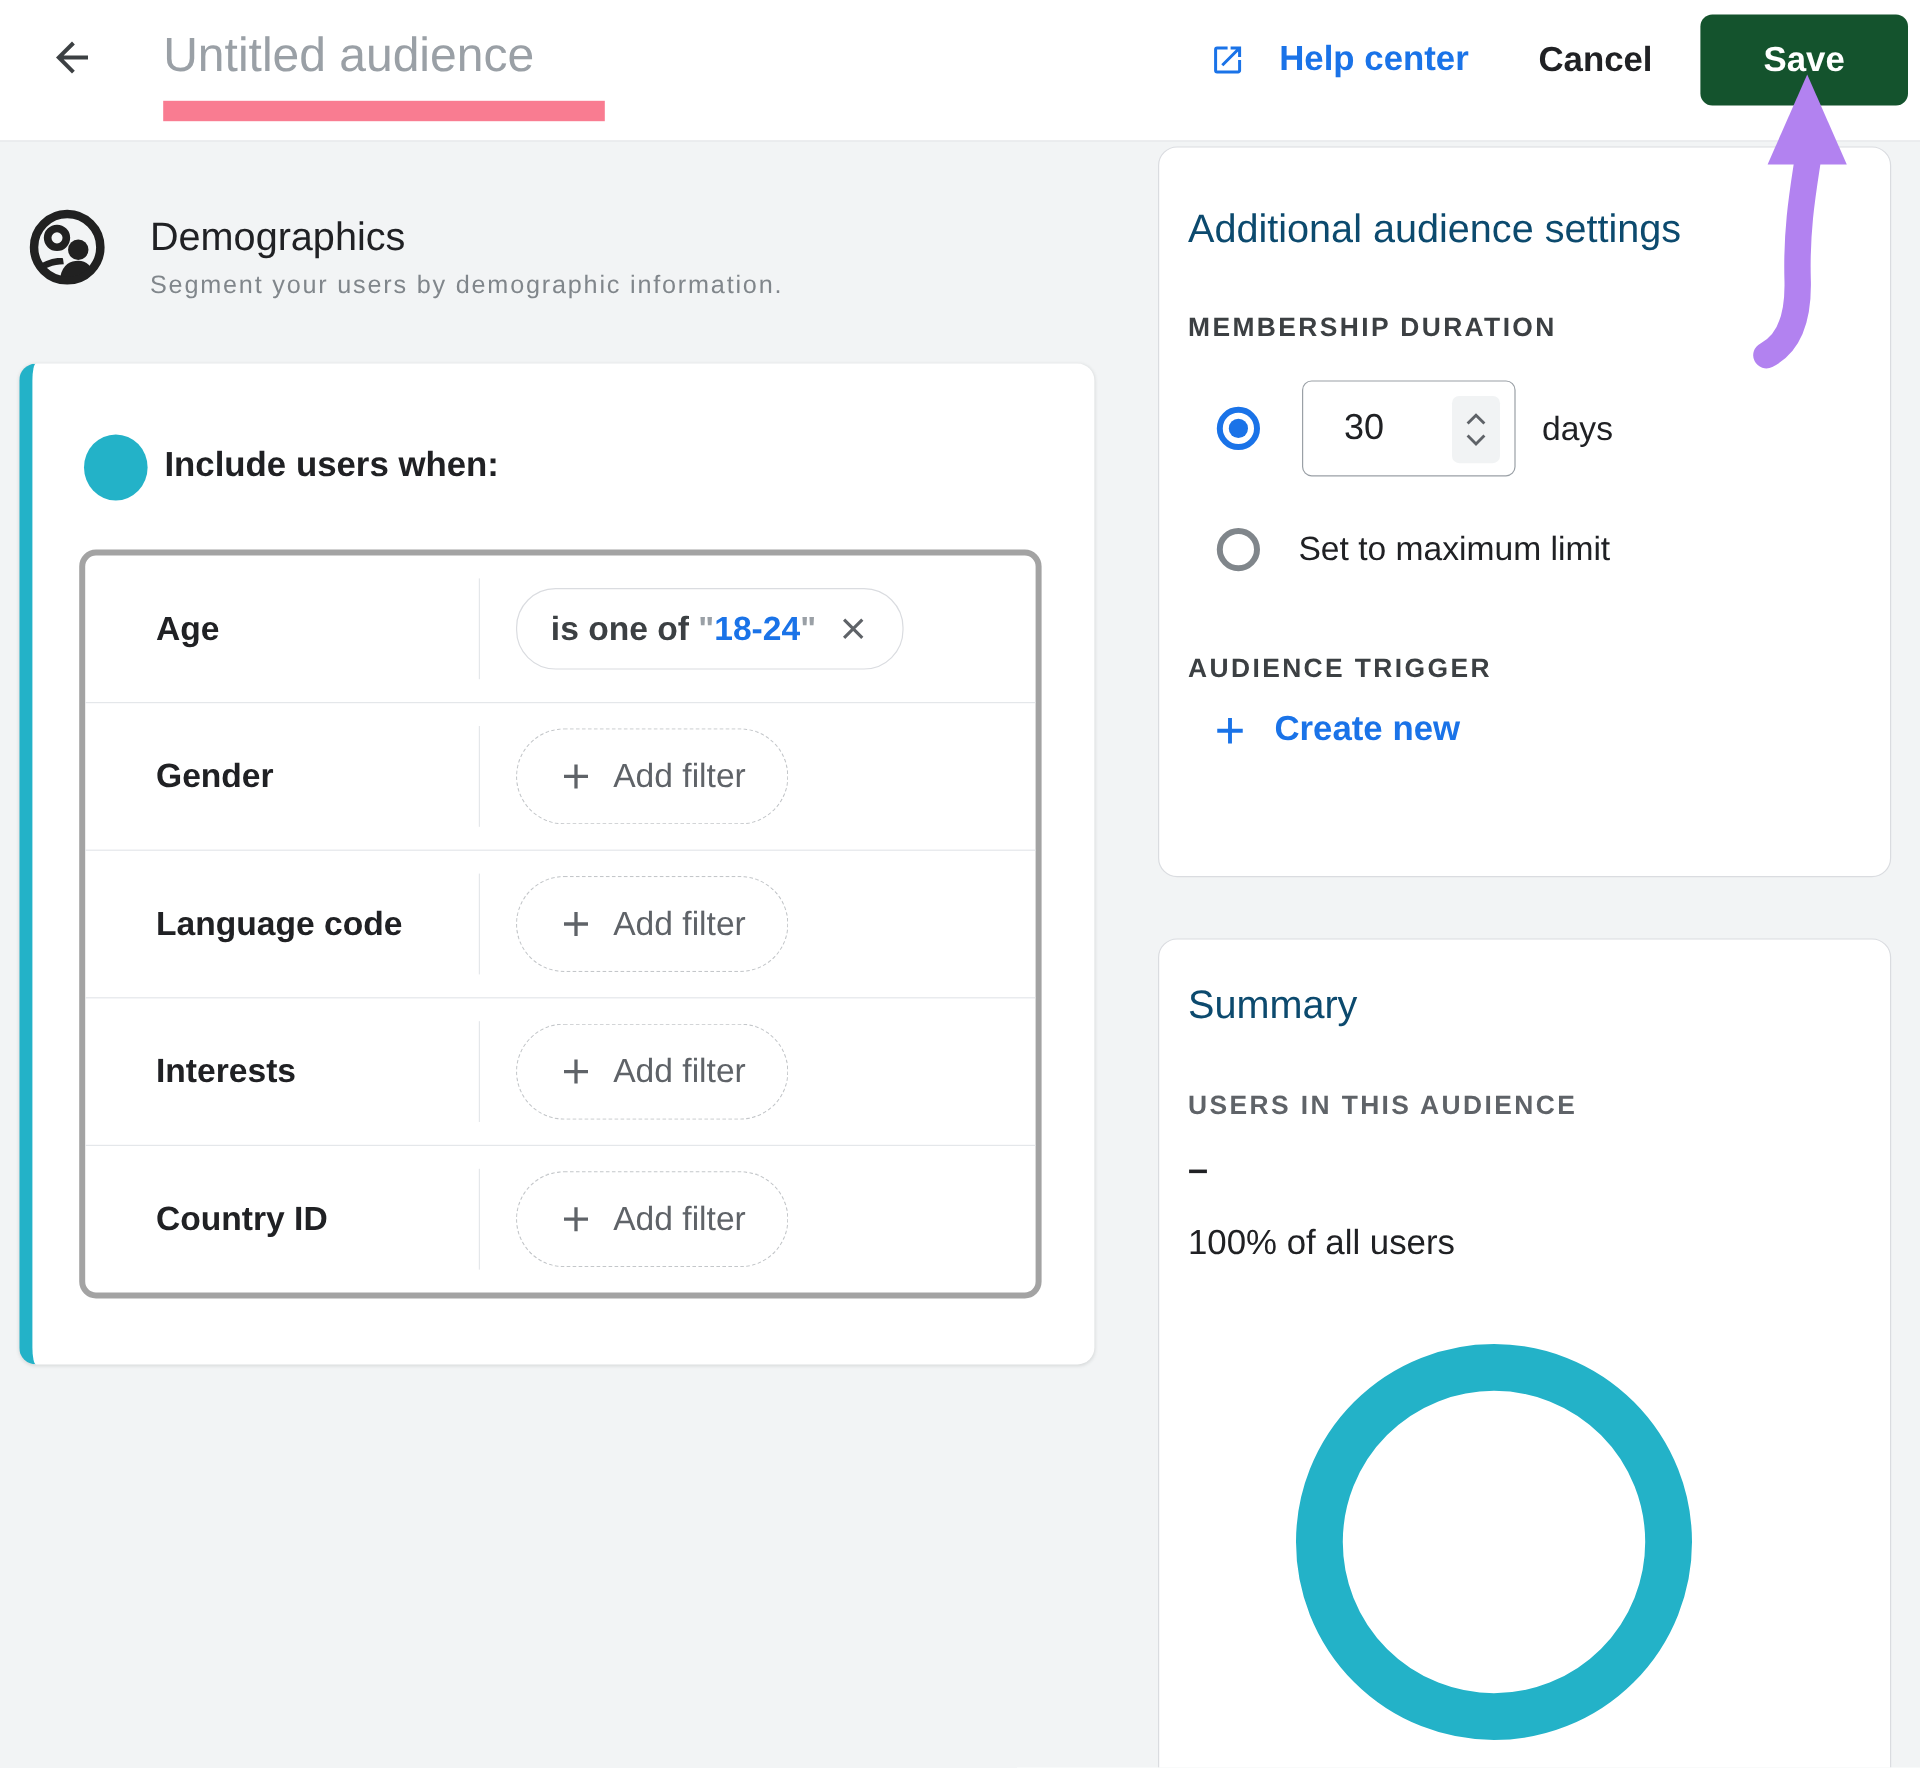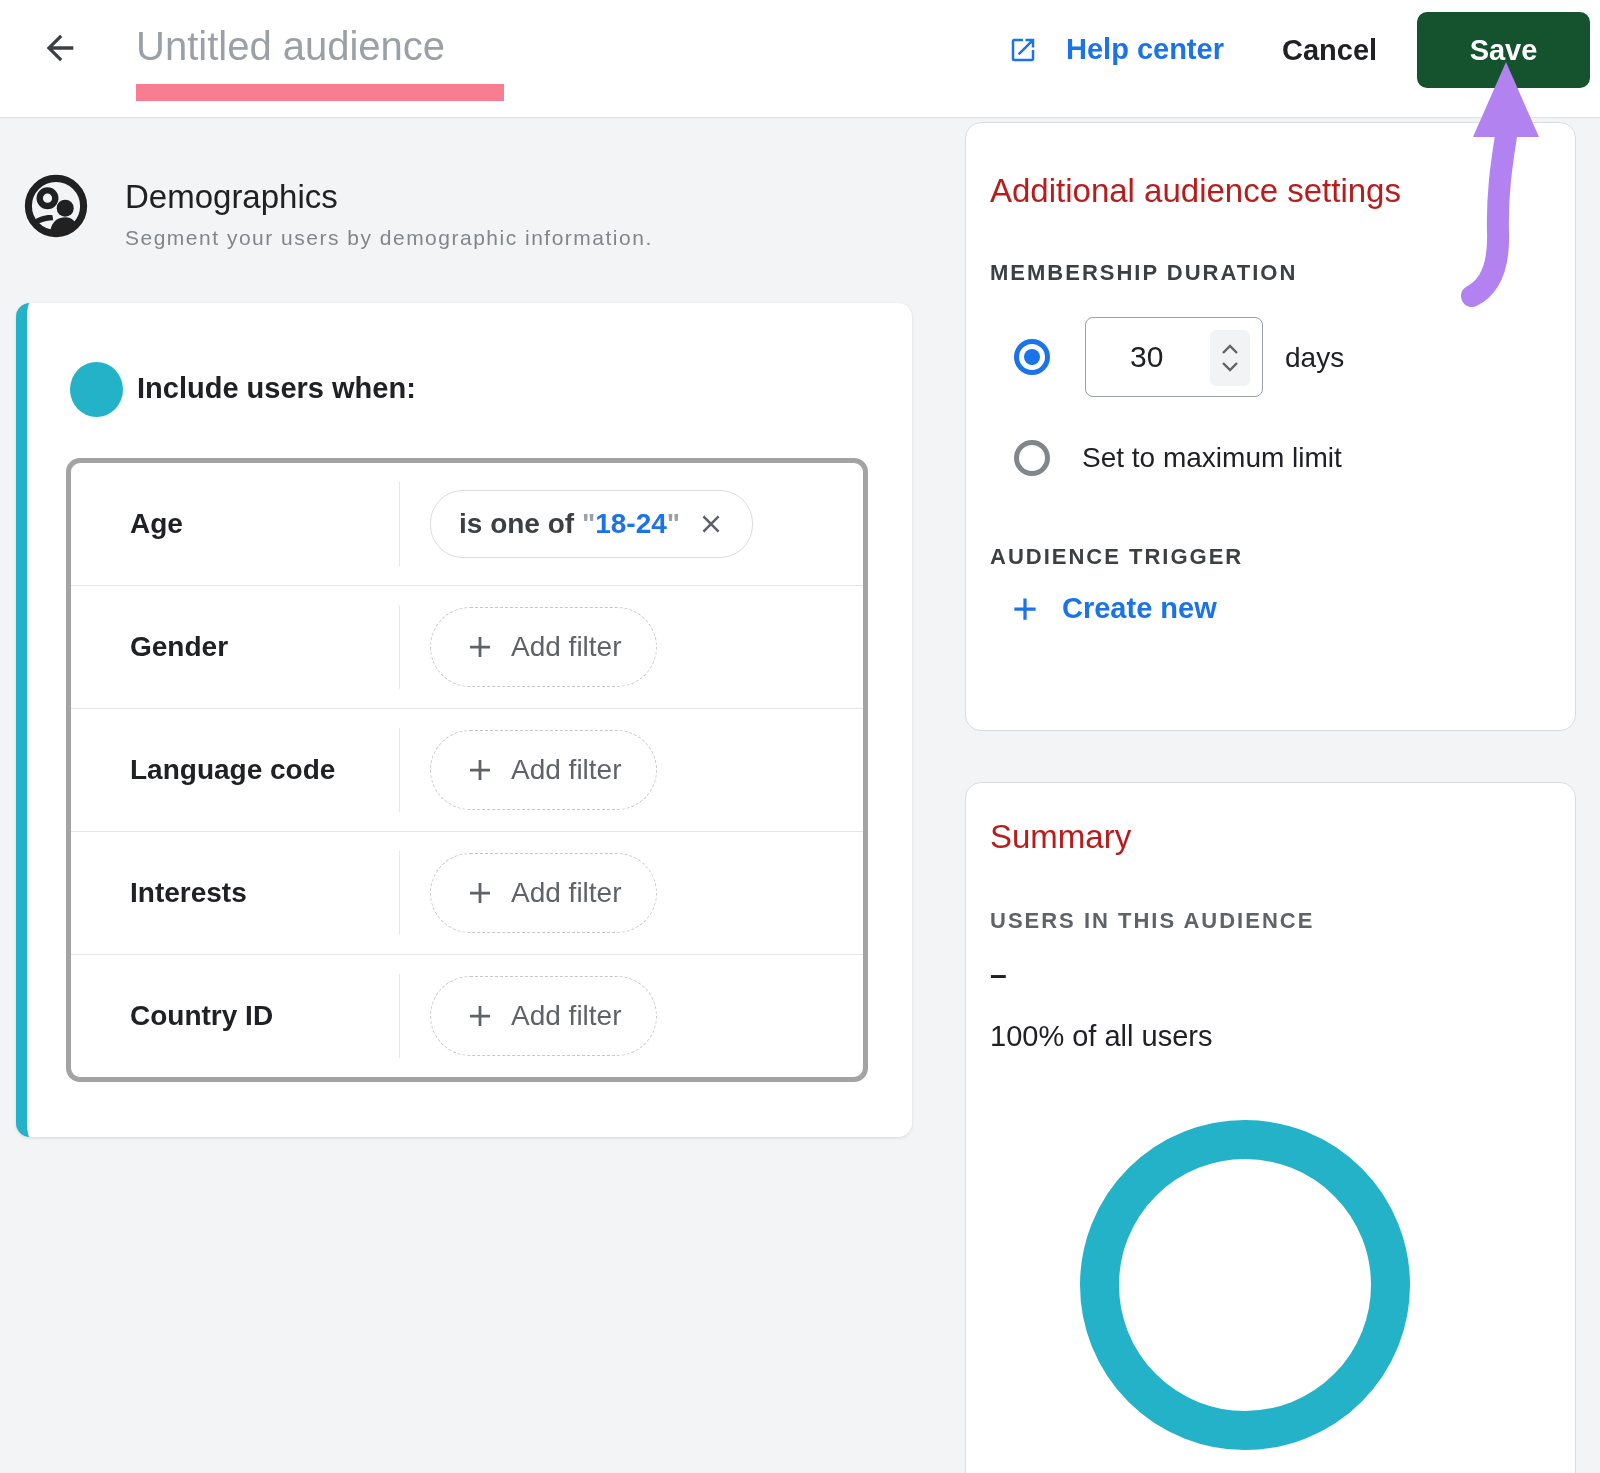--- a/index.html
+++ b/index.html
@@ -38,30 +38,30 @@
 
   .chip{display:inline-flex;align-items:center;gap:18px;height:66px;border:1px solid #dadce0;border-radius:33px;padding:0 28px;background:#ffffff;cursor:pointer;}
   .chip .chip-text{font-size:28px;font-weight:600;white-space:nowrap;}
   .chip .pfx{color:#3c4043;}
   .chip .qt{color:#9aa0a6;}
   .chip .val{color:#1a73e8;}
   .add-filter{display:inline-flex;align-items:center;gap:16px;height:80px;border:1px dashed #c4c7ca;border-radius:40px;padding:0 34px;color:#5f6368;font-size:28px;background:transparent;cursor:pointer;white-space:nowrap;}
 
   
   .settings-card{position:absolute;left:965px;top:122px;width:611px;height:609px;box-sizing:border-box;background:#ffffff;border:1px solid #dadce0;border-radius:16px;}
-  .card-title{position:absolute;font-size:33px;color:#b91c1c;white-space:nowrap;}
+  .card-title{position:absolute;font-size:33px;color:#0c4a6e;white-space:nowrap;}
   .caps-label{position:absolute;font-size:22px;font-weight:600;letter-spacing:2px;white-space:nowrap;}
 
   .radio{position:absolute;width:36px;height:36px;border-radius:50%;box-sizing:border-box;cursor:pointer;}
   .radio.selected{border:5px solid #1a73e8;}
   .radio.selected::after{content:"";position:absolute;left:5px;top:5px;width:16px;height:16px;border-radius:50%;background:#1a73e8;}
   .radio.unselected{border:5px solid #80868b;}
 
   .duration-input{position:absolute;left:1085px;top:317px;width:178px;height:80px;box-sizing:border-box;border:1px solid #9aa0a6;border-radius:8px;background:#ffffff;display:flex;align-items:center;cursor:text;}
-  .duration-input .value{margin-left:44px;font-size:30px;color:#202124;}
+  .duration-input .value{margin-left:34px;font-size:30px;color:#202124;}
   .stepper{position:absolute;right:12px;top:12px;width:40px;height:56px;background:#f1f3f4;border-radius:6px;display:flex;flex-direction:column;align-items:center;justify-content:center;gap:6px;cursor:pointer;}
 
   .plain-label{position:absolute;font-size:28px;color:#202124;white-space:nowrap;}
   .create-new{position:absolute;left:1010px;top:592px;display:flex;align-items:center;gap:22px;cursor:pointer;}
   .create-new span{font-size:29px;font-weight:600;color:#1a73e8;}
 
   .summary-card{position:absolute;left:965px;top:782px;width:611px;height:760px;box-sizing:border-box;background:#ffffff;border:1px solid #dadce0;border-radius:16px;}
   .dash-value{position:absolute;left:990px;top:958px;font-size:30px;font-weight:700;color:#202124;}
   .percent-label{position:absolute;left:990px;top:1020px;font-size:29px;color:#202124;}
   .donut{position:absolute;left:1080px;top:1120px;width:330px;height:330px;box-sizing:border-box;border:39px solid #23b2c8;border-radius:50%;}

